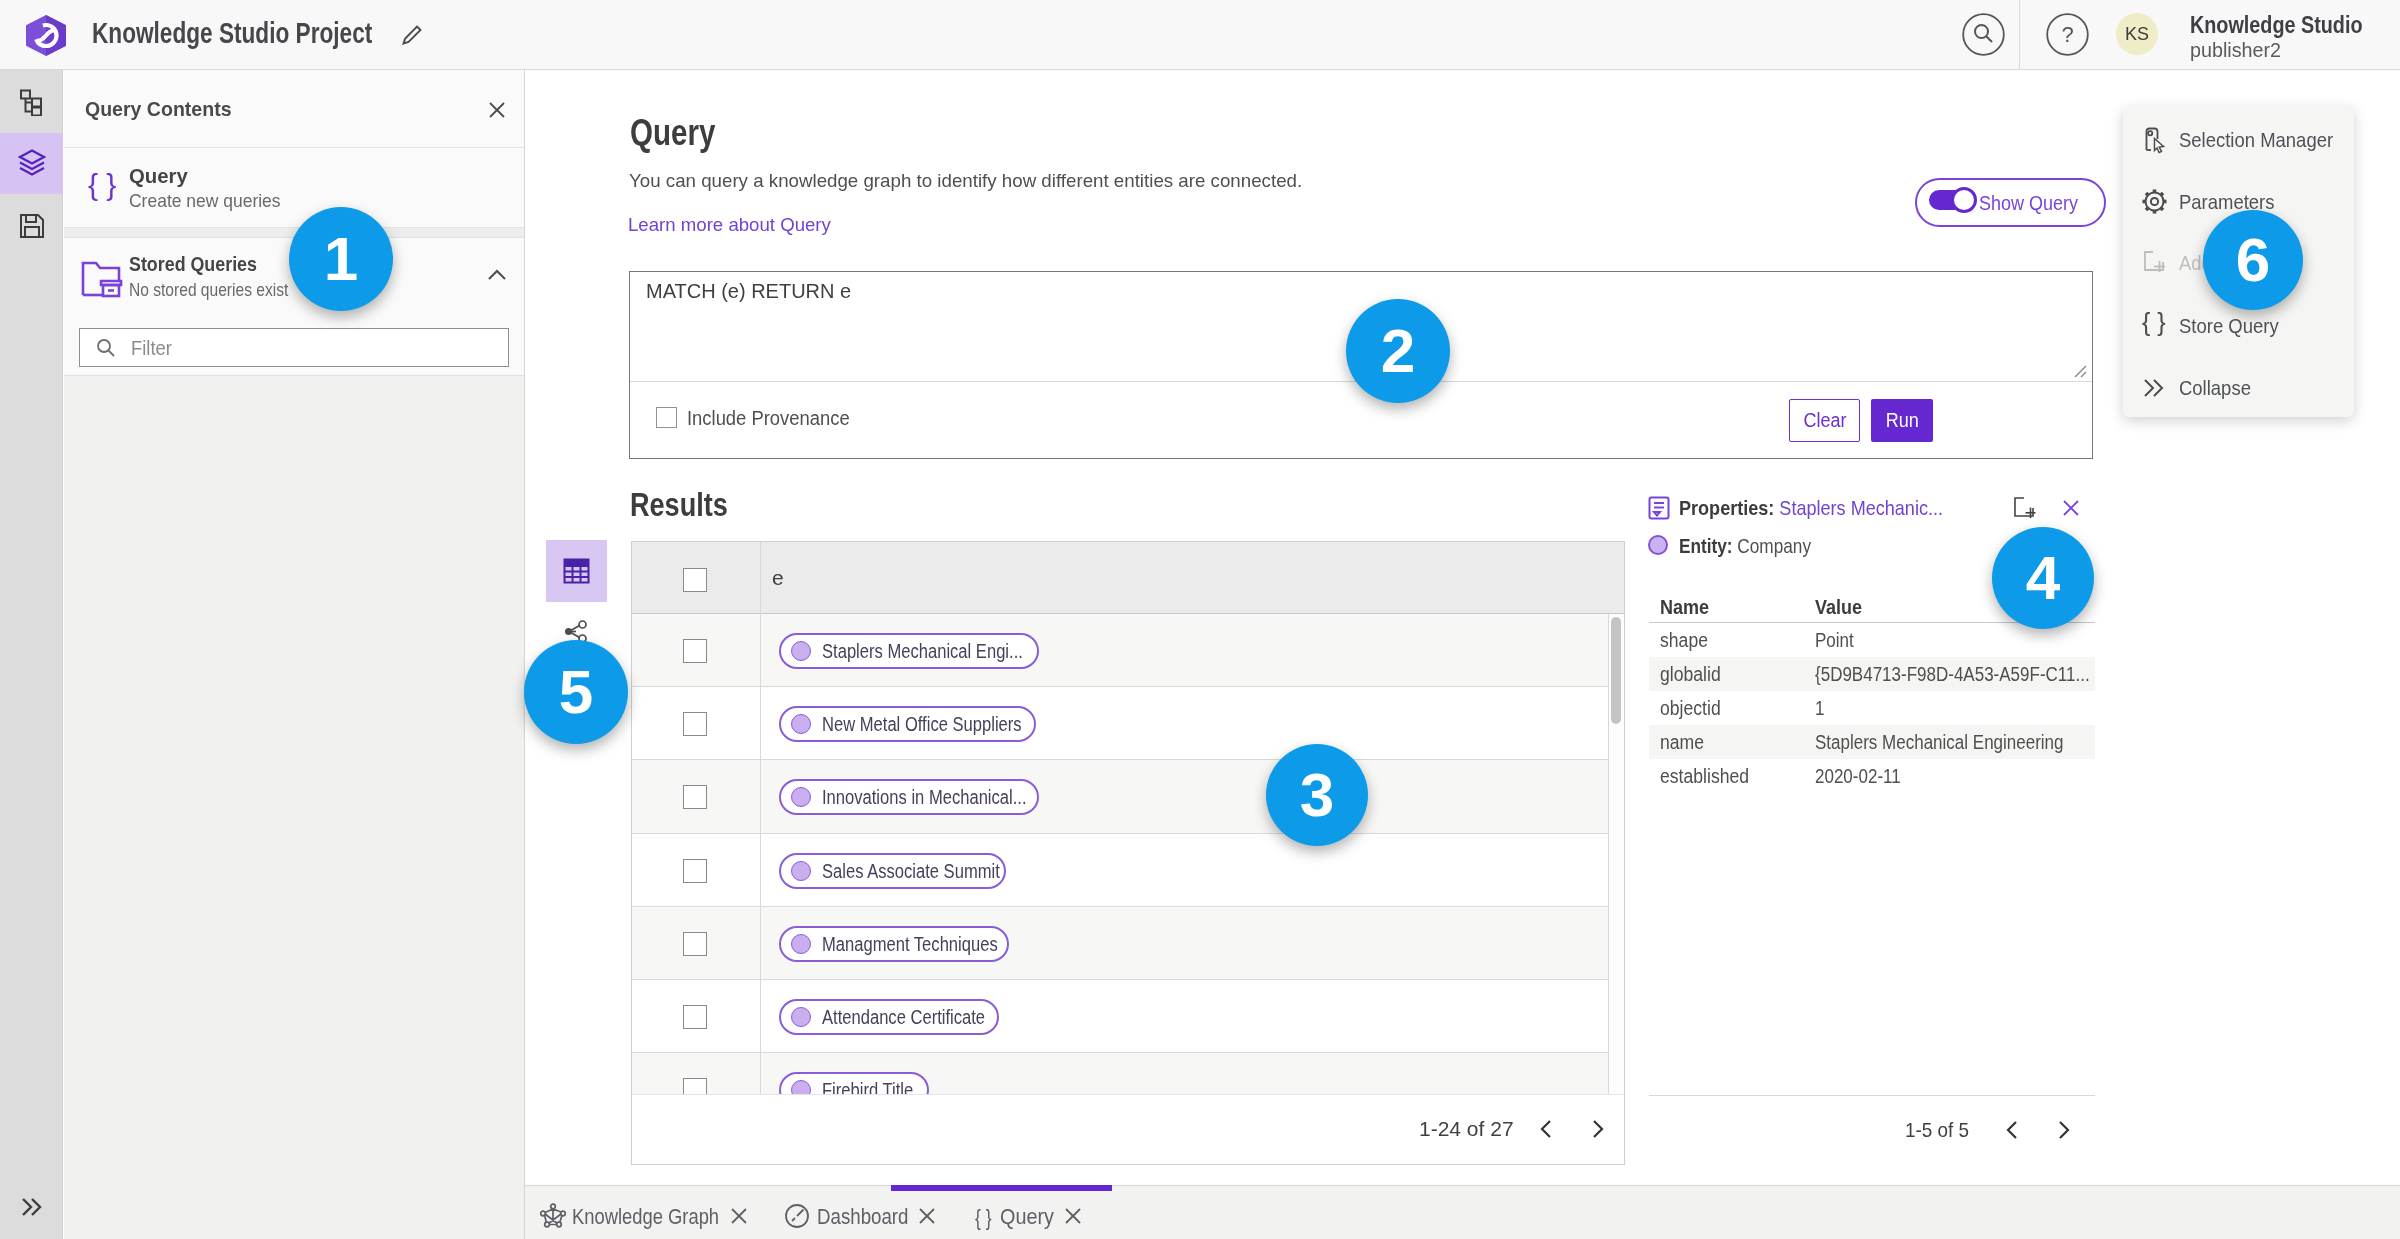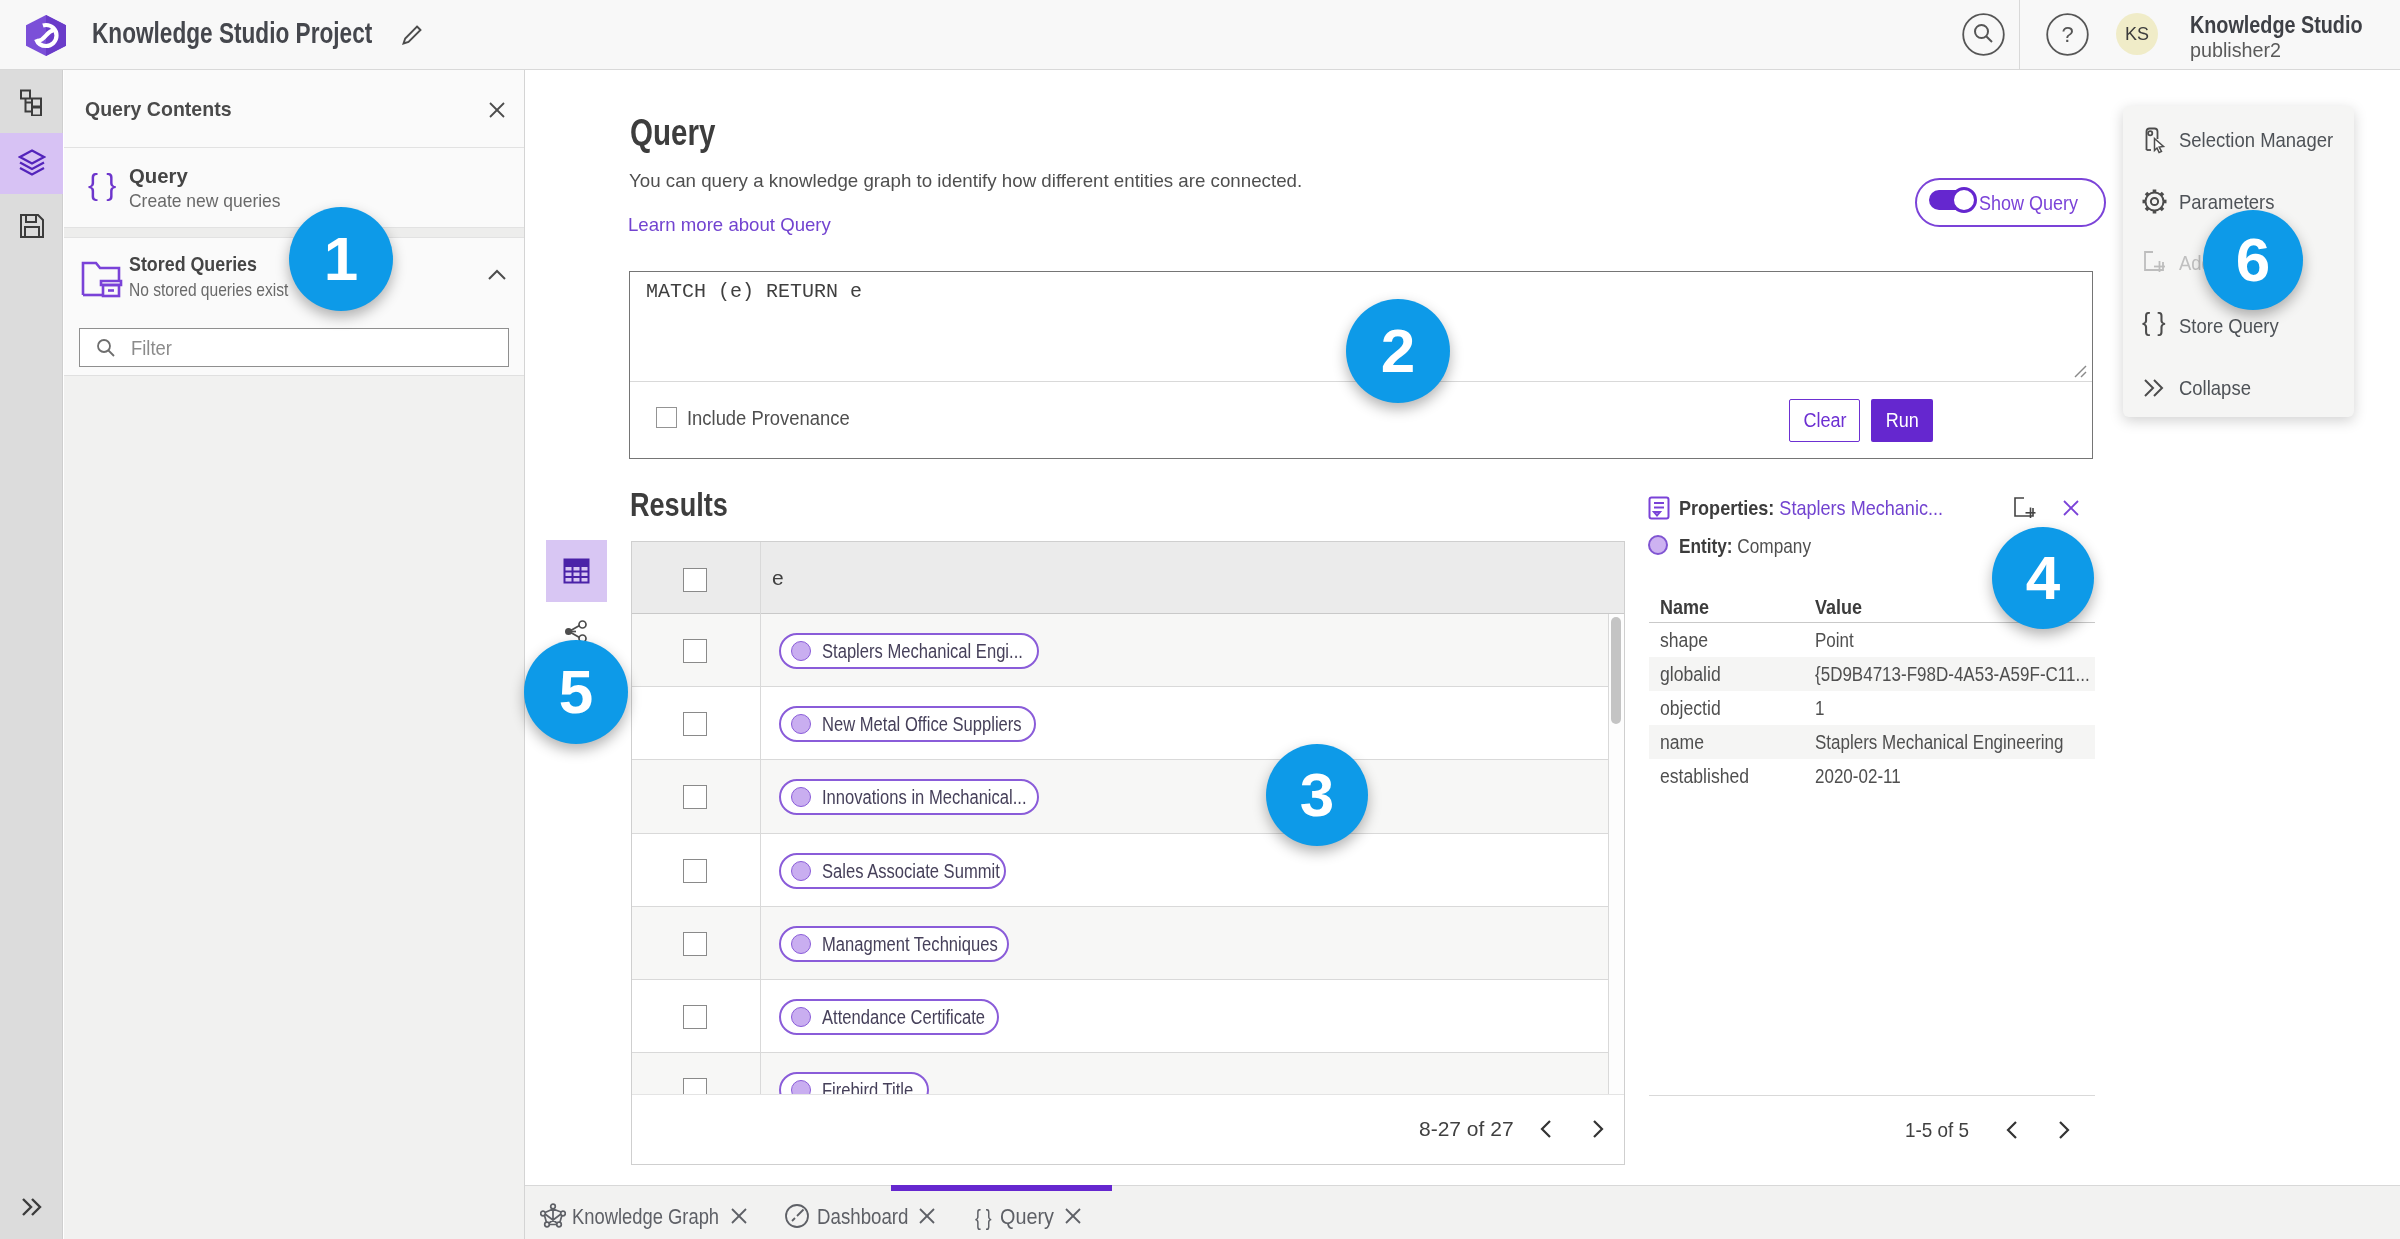--- a/index.html
+++ b/index.html
@@ -112,21 +112,21 @@
 <div class="tx" style="left:630px;top:112px;font-size:36px;font-weight:700;color:#3d3d3d;transform:scaleX(0.82);">Query</div>
 <div class="tx" style="left:629px;top:170px;font-size:19px;color:#4f4f4f;transform:scaleX(0.985);">You can query a knowledge graph to identify how different entities are connected.</div>
 <div class="tx" style="left:628px;top:214px;font-size:19px;color:#7243d0;transform:scaleX(0.98);">Learn more about Query</div>
 
 <div class="abs" style="left:1915px;top:178px;width:191px;height:49px;border:2px solid #7b43d8;border-radius:25px;background:#fff;"></div>
 <div class="abs" style="left:1929px;top:190px;width:44px;height:20px;border-radius:10px;background:#6527cf;"></div>
 <div class="abs" style="left:1951px;top:187px;width:26px;height:26px;border-radius:50%;background:#fff;border:3px solid #6527cf;"></div>
 <div class="tx" style="left:1979px;top:192px;font-size:20px;color:#7b43d8;transform:scaleX(0.9);">Show Query</div>
 
 <div class="abs" style="left:629px;top:271px;width:1464px;height:188px;background:#fff;border:1px solid #757575;"></div>
-<div class="abs" style="left:646px;top:280px;font-family:Liberation Mono, monospace;font-size:20px;color:#3f3f3f;">MATCH (e) RETURN e</div>
+<div class="abs" style="left:646px;top:280px;font-family:Liberation Sans, sans-serif;font-size:20px;color:#3f3f3f;">MATCH (e) RETURN e</div>
 <div class="abs" style="left:630px;top:381px;width:1462px;height:1px;background:#d9d9d9;"></div>
 <svg class="abs" style="left:2071px;top:362px;" width="16" height="16" viewBox="0 0 16 16">
   <g stroke="#8a8a8a" stroke-width="1.5">
       <line x1="4" y1="15" x2="15" y2="4"></line>
       <line x1="10" y1="15" x2="15" y2="10"></line>
     </g>
 </svg>
 <div class="abs" style="left:656px;top:407px;width:21px;height:21px;border:1.5px solid #949494;background:#fff;"></div>
 <div class="tx" style="left:687px;top:407px;font-size:20px;color:#4f4f4f;transform:scaleX(0.92);">Include Provenance</div>
 <div class="abs" style="left:1789px;top:399px;width:71px;height:43px;border:1.5px solid #6d30d2;border-radius:2px;background:#fff;"></div>
@@ -208,21 +208,21 @@
 <div class="abs" style="left:779px;top:1072px;width:150px;height:36px;border:2px solid #8a5cd9;border-radius:18px;background:#fff;"></div>
 <div class="abs" style="left:791px;top:1080px;width:20px;height:20px;border-radius:50%;background:#c9aef0;border:1.5px solid #8a5cd9;"></div>
 <div class="tx" style="left:822px;top:1079px;font-size:19.5px;color:#46405a;transform:scaleX(0.85);">Firebird Title</div>
 </div>
 
 <div class="abs" style="left:1608px;top:614px;width:1px;height:480px;background:#d9d9d9;"></div>
 <div class="abs" style="left:1609px;top:614px;width:15px;height:480px;background:#fdfdfd;"></div>
 <div class="abs" style="left:1611px;top:617px;width:10px;height:107px;border-radius:5px;background:#c4c4c4;"></div>
 
 <div class="abs" style="left:632px;top:1094px;width:992px;height:70px;background:#fff;border-top:1px solid #e4e4e4;"></div>
-<div class="abs" style="left:1419px;top:1117px;font-size:21px;color:#404040;">8-27 of 27</div>
+<div class="abs" style="left:1419px;top:1117px;font-size:21px;color:#404040;">1-24 of 27</div>
 <svg class="abs" style="left:1537px;top:1118px;" width="18" height="22" viewBox="0 0 18 22">
     <polyline points="13,3 5,11 13,19" fill="none" stroke="#333" stroke-width="2.2"></polyline>
   </svg>
 <svg class="abs" style="left:1589px;top:1118px;" width="18" height="22" viewBox="0 0 18 22">
     <polyline points="5,3 13,11 5,19" fill="none" stroke="#333" stroke-width="2.2"></polyline>
   </svg>
 
 <svg class="abs" style="left:1648px;top:496px;" width="22" height="24" viewBox="0 0 22 24">
   <g fill="none" stroke="#7a42d8" stroke-width="2">
     <rect x="1.5" y="1.5" width="19" height="21" rx="2"></rect>

